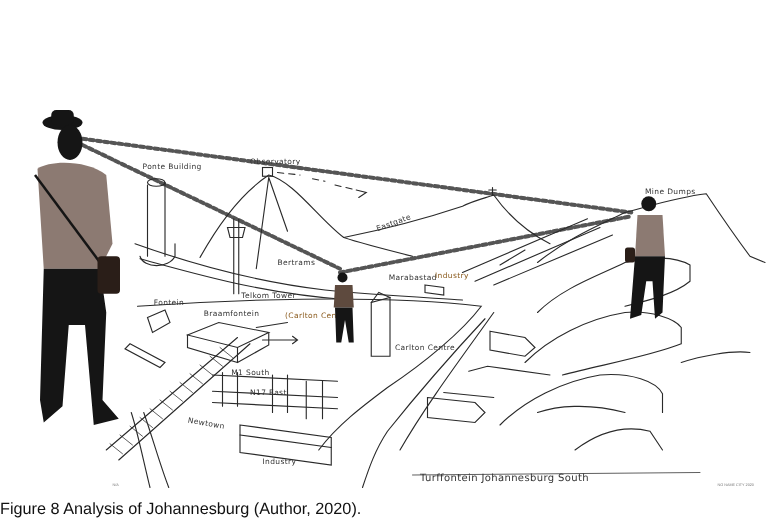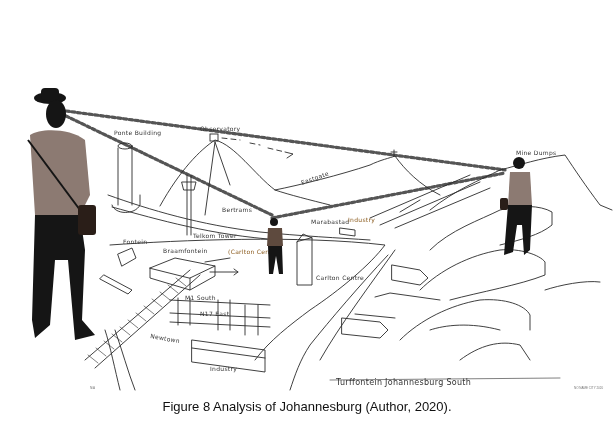--- a/index.html
+++ b/index.html
@@ -1,20 +1,20 @@
 <!DOCTYPE html>
 <html><head>
 <meta charset="utf-8">
 <style>
   html,body{margin:0;padding:0;background:#ffffff;}
   body{width:614px;height:424px;position:relative;overflow:hidden;font-family:"Liberation Sans",sans-serif;}
   #figure{position:absolute;left:0;top:0;width:614px;height:395px;}
   .hand{font-family:"DejaVu Sans",sans-serif;fill:#333;font-size:6px;letter-spacing:0.3px;}
   .hand-orange{fill:#8a5a1c;}
-  #caption{position:absolute;left:0;top:399px;width:614px;text-align:center;font-size:13px;color:#111;font-family:"Liberation Sans",sans-serif;}
+  #caption{position:absolute;left:0;top:399px;width:614px;text-align:left;font-size:13px;color:#111;font-family:"Liberation Sans",sans-serif;}
   .tiny{position:absolute;font-size:3px;color:#777;font-family:"Liberation Sans",sans-serif;}
 </style>
 </head>
 <body>
 
 <svg id="figure" viewBox="0 0 614 395" xmlns="http://www.w3.org/2000/svg">
   <g fill="none" stroke="#2a2a2a" stroke-width="0.9" stroke-linecap="round">
 
     <g stroke="#555" stroke-width="3.2" stroke-dasharray="3.2,2.6">
       <line x1="66" y1="111" x2="505" y2="170"></line>

